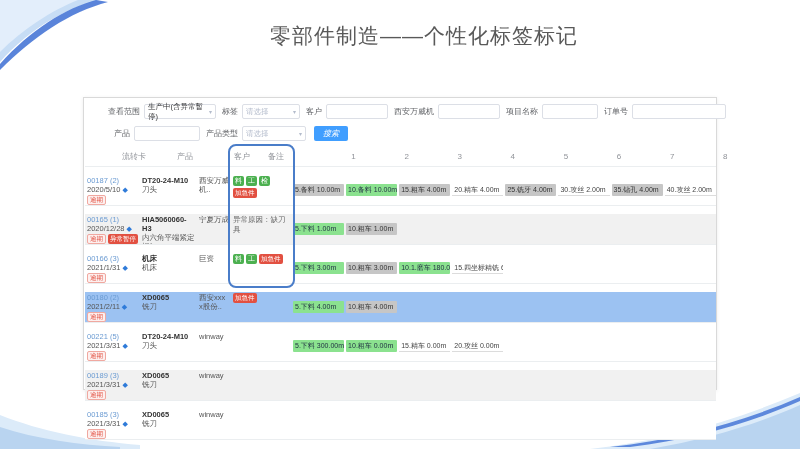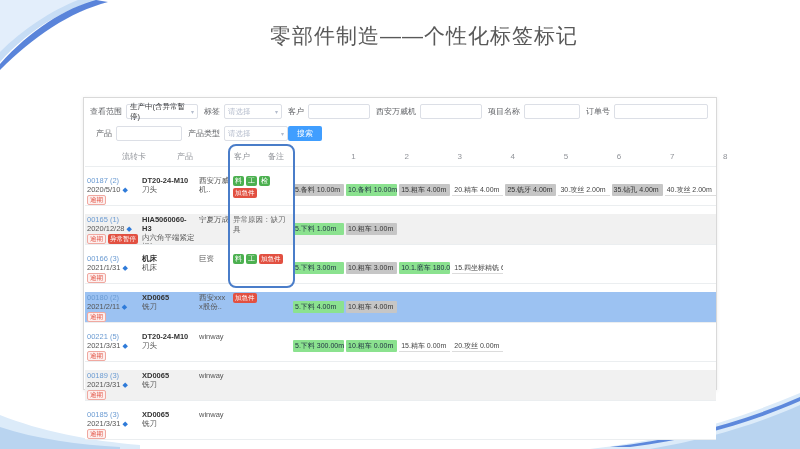--- a/index.html
+++ b/index.html
@@ -14,21 +14,21 @@
   .wave-br { right:0; bottom:0; }
 
   .title { position:absolute; top:22px; left:0; width:100%; text-align:center;
     font-size:21px; color:#595959; font-weight:500; letter-spacing:1px;padding-left:48px; }
 
   
   .panel { position:absolute; left:83px; top:97px; width:634px; height:293px;
     background:#fff; border:1px solid #d9d9d9; box-shadow:0 1px 4px rgba(0,0,0,.08); }
 
   
-  .filters { position:absolute; left:0; top:5px; width:624px; }
+  .filters { position:absolute; left:18px; top:5px; width:624px; }
   .frow { display:flex; align-items:center; height:17px; margin-bottom:5px; }
   .flabel { font-size:8px; color:#606266; white-space:nowrap; margin:0 4px 0 6px; }
   .fsel, .finput { height:15px; border:1px solid #dcdfe6; border-radius:2px;
     background:#fff; font-size:7.5px; color:#303133; display:flex; align-items:center;
     padding:0 3px; position:relative; }
   .fsel .ph { color:#b4bccc; }
   .fsel .chev { margin-left:auto; color:#b4bccc; font-size:6px; }
   .btn-search { height:15px; padding:0 9px; background:#409eff; color:#fff;
     border:none; border-radius:2px; font-size:8px; display:flex; align-items:center; cursor:pointer; }
 
@@ -120,21 +120,21 @@
         <div class="finput" style="flex:1;"></div>
       </div>
       <div class="frow">
         <span class="flabel" style="margin-left:12px;">产品</span>
         <div class="finput" style="width:66px;"></div>
         <span class="flabel">产品类型</span>
         <div class="fsel" style="width:64px;">
           <span class="ph">请选择</span>
           <span class="chev">▾</span>
         </div>
-        <button class="btn-search" style="">搜索</button>
+        <button class="btn-search" style="margin-left:8px;font-style:italic;">搜索</button>
       </div>
     </div>
 
     <div class="table">
       <div class="trow thead">
           <div class="cell">流转卡</div>
           <div class="cell">产品</div>
           <div class="cell">客户</div>
           <div class="cell">备注</div>
           <div class="cell daycol">1</div>

